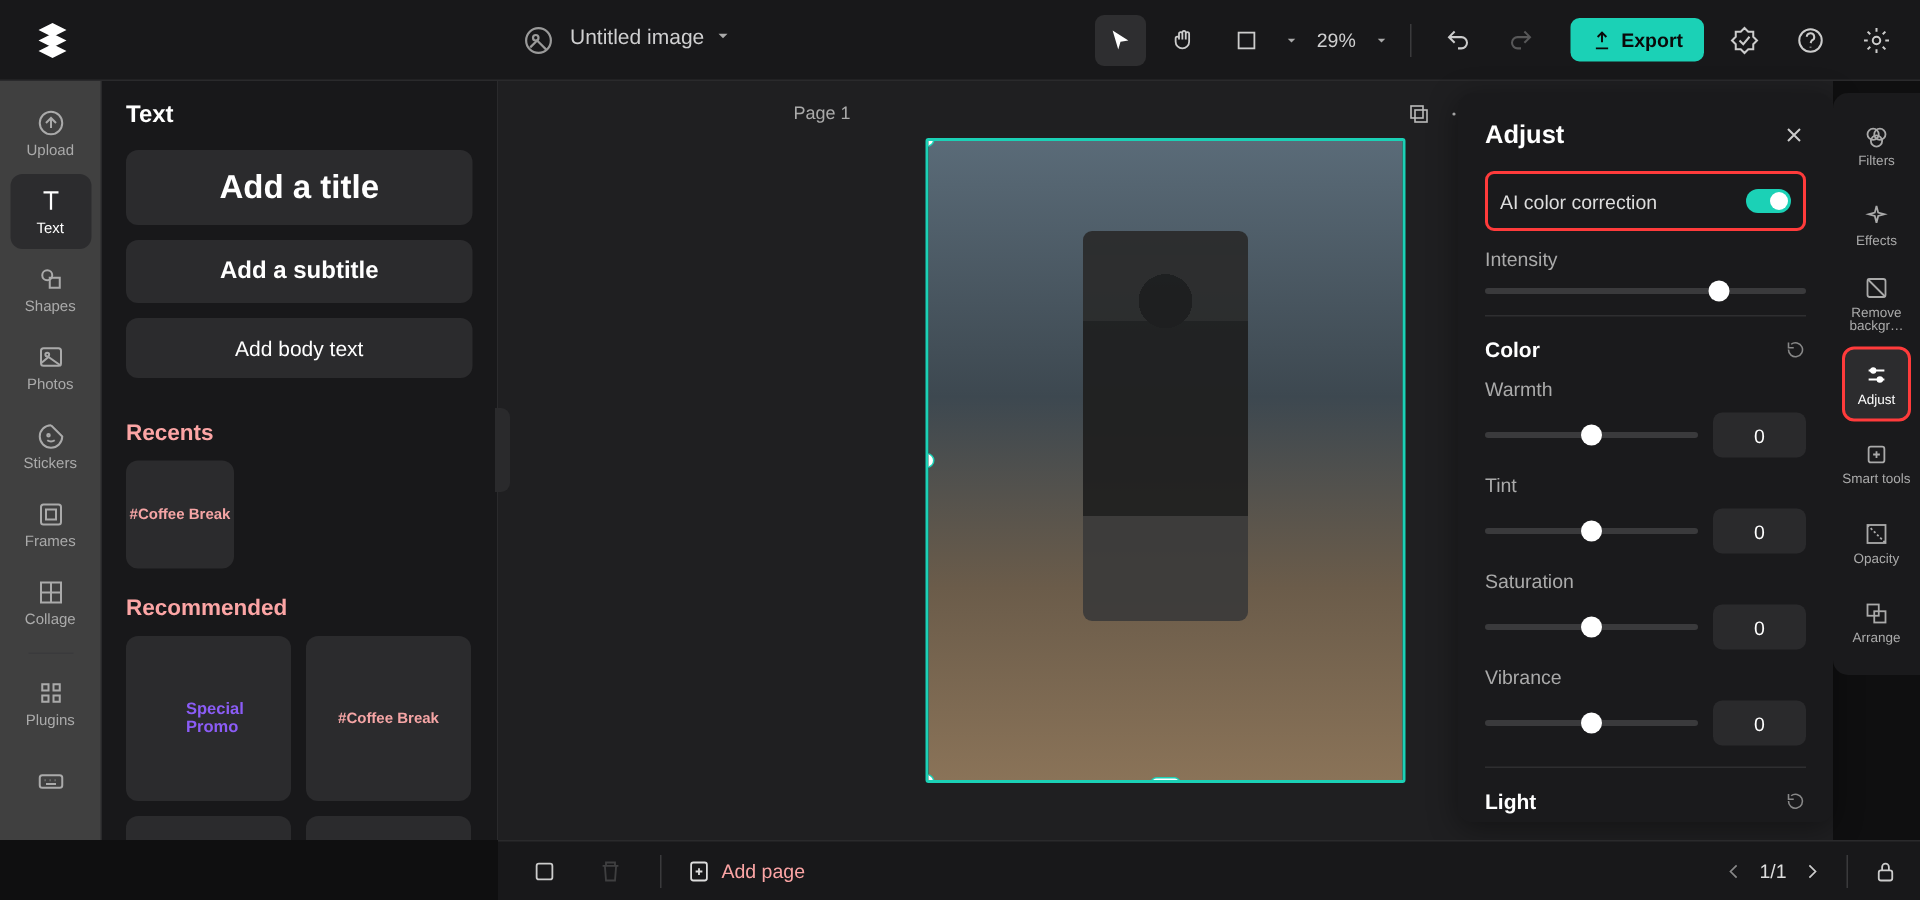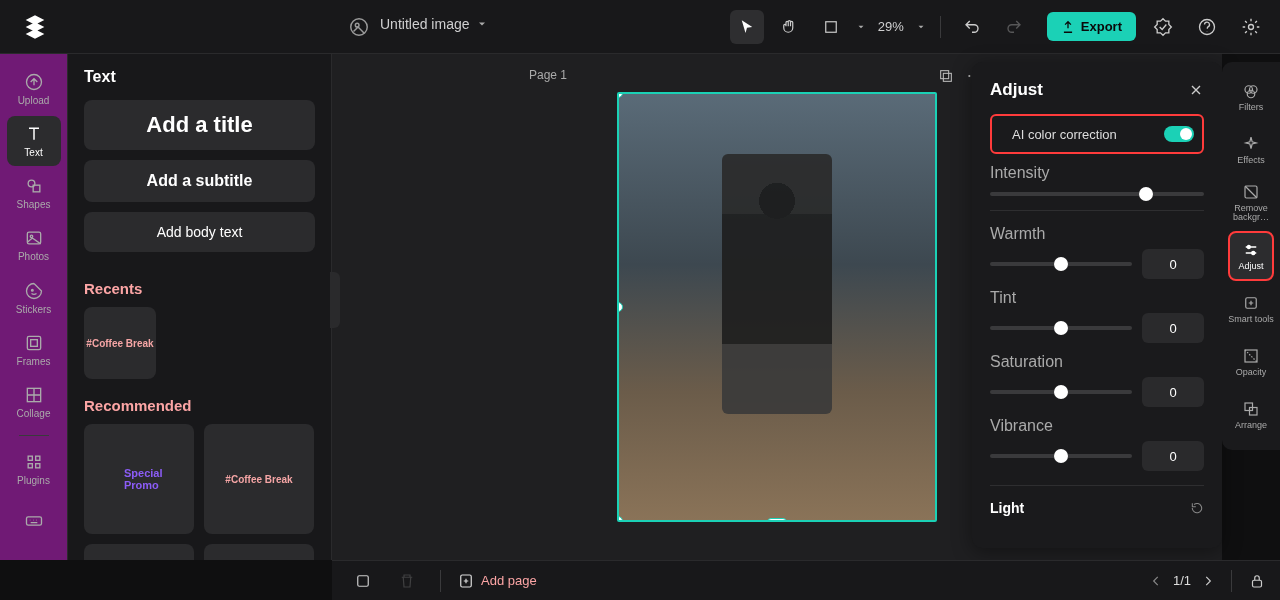--- a/index.html
+++ b/index.html
@@ -15,21 +15,21 @@
     .topbar-mid { margin-left: auto; display: flex; align-items: center; gap: 8px; text-align: right; }
     .tool-btn { width: 34px; height: 34px; border: none; background: transparent; color: #ccc; border-radius: 6px; display: flex; align-items: center; justify-content: center; cursor: pointer; }
     .tool-btn.active { background: #2e2e30; }
     .zoom { color: #cfcfd0; font-size: 13px; padding: 0 4px; }
     .divider-v { width: 1px; height: 22px; background: #3a3a3c; margin: 0 6px; }
     .topbar-right { display: flex; align-items: center; gap: 10px; margin-left: 16px; }
     .export-btn { background: #1bd1b6; color: #0a0a0a; border: none; border-radius: 6px; padding: 7px 14px; font-size: 13px; font-weight: 600; display: flex; align-items: center; gap: 6px; cursor: pointer; }
     .icon-btn { width: 34px; height: 34px; border: none; background: transparent; color: #ccc; display: flex; align-items: center; justify-content: center; cursor: pointer; border-radius: 6px; }
 
     
-    .left-rail { position: absolute; top: 54px; left: 0; width: 68px; bottom: 40px; background: #701a75; border-right: 1px solid #2a2a2c; display: flex; flex-direction: column; align-items: center; padding-top: 10px; gap: 2px; }
+    .left-rail { position: absolute; top: 54px; left: 0; width: 68px; bottom: 40px; background: #404040; border-right: 1px solid #2a2a2c; display: flex; flex-direction: column; align-items: center; padding-top: 10px; gap: 2px; }
     .rail-item { width: 54px; height: 54px; display: flex; flex-direction: column; align-items: center; justify-content: center; gap: 3px; cursor: pointer; border-radius: 8px; color: #aaa; }
     .rail-item.active { background: #2c2c2e; color: #fff; }
     .rail-item span { font-size: 10px; }
     .rail-divider { width: 30px; height: 1px; background: #3a3a3c; margin: 6px 0; }
     .rail-bottom { margin-top: auto; margin-bottom: 14px; }
 
     
     .left-panel { position: absolute; top: 54px; left: 68px; width: 264px; bottom: 40px; background: #18181a; border-right: 1px solid #2a2a2c; padding: 14px 16px; overflow-y: auto; }
     .panel-title { font-size: 16px; font-weight: 600; margin-bottom: 14px; color: #fff; }
     .text-btn { width: 100%; background: #2b2b2d; border: none; color: #fff; border-radius: 8px; margin-bottom: 10px; cursor: pointer; padding: 12px; }
@@ -59,25 +59,25 @@
     .selection-toolbar { position: absolute; top: 60px; left: 50%; transform: translateX(-50%); background: #2a2a2c; border-radius: 8px; padding: 6px; display: flex; gap: 4px; }
     .canvas-top-icons { position: absolute; top: 14px; right: 240px; display:flex; gap:12px; color:#bbb; }
     .collapse-tab { position: absolute; left: 330px; top: 50%; width: 10px; height: 56px; background: #2a2a2c; border-radius: 0 6px 6px 0; transform: translateY(-50%); cursor: pointer; z-index: 5; }
 
     
     .adjust-panel { position: absolute; top: 62px; right: 58px; width: 250px; bottom: 52px; background: #1a1a1c; border-radius: 10px; padding: 18px 18px 8px; box-shadow: 0 4px 20px rgba(0,0,0,.4); overflow-y: auto; }
     .adjust-header { display: flex; justify-content: space-between; align-items: center; margin-bottom: 14px; }
     .adjust-header h3 { font-size: 17px; font-weight: 600; color: #fff; }
     .close-x { background: none; border: none; color: #ccc; font-size: 18px; cursor: pointer; }
     .ai-row { display: flex; justify-content: space-between; align-items: center; padding: 10px 8px; border: 2px solid #ff3b3b; border-radius: 6px; margin-bottom: 10px; }
-    .ai-row span { font-size: 13px; color: #ddd; margin-left: 12px; }
+    .ai-row span { font-size: 13px; color: #ddd; }
     .toggle { width: 30px; height: 16px; background: #1bd1b6; border-radius: 8px; position: relative; cursor: pointer; }
     .toggle::after { content: ""; position: absolute; right: 2px; top: 2px; width: 12px; height: 12px; background: #fff; border-radius: 50%; }
     .slider-row { margin-bottom: 10px; }
-    .slider-row label { font-size: 16px; color: #aaa; }
+    .slider-row label { font-size: 13px; color: #aaa; }
     .slider-container { display: flex; align-items: center; gap: 10px; margin-top: 6px; }
     .slider { flex: 1; height: 4px; background: #3a3a3c; border-radius: 2px; position: relative; }
     .slider.full { width: 100%; margin-top: 10px; }
     .slider .knob { position: absolute; top: 50%; transform: translate(-50%,-50%); width: 14px; height: 14px; background: #fff; border-radius: 50%; cursor: grab; }
     .slider .knob.center { left: 50%; }
     .slider .knob.r { left: 73%; }
     .sep { height: 1px; background: #2e2e30; margin: 14px 0; }
     .section-row { display: flex; justify-content: space-between; align-items: center; margin-bottom: 10px; }
     .section-row span { font-size: 14px; font-weight: 600; color: #fff; }
     .reset-ico { color: #888; cursor: pointer; font-size: 13px; }
@@ -323,20 +323,28 @@
     <span>AI color correction</span>
     <div class="toggle"></div>
   </div>
   <div class="slider-row">
     <label>Intensity</label>
     <div class="slider full">
         <div class="knob r"></div>
       </div>
   </div>
   <div class="sep"></div>
+  <div class="section-row">
+    <span>Color</span>
+    <span class="reset-ico">
+      <svg width="14" height="14" viewBox="0 0 24 24" fill="none" stroke="#888" stroke-width="1.8">
+          <path d="M4 12 a8 8 0 1 0 3 -6 M4 4 V10 H10"></path>
+        </svg>
+    </span>
+  </div>
   <div class="slider-row">
     <label>Warmth</label>
     <div class="slider-container">
       <div class="slider">
           <div class="knob center"></div>
         </div>
       <input class="value-box" value="0" style="">
     </div>
   </div>
   <div class="slider-row">

